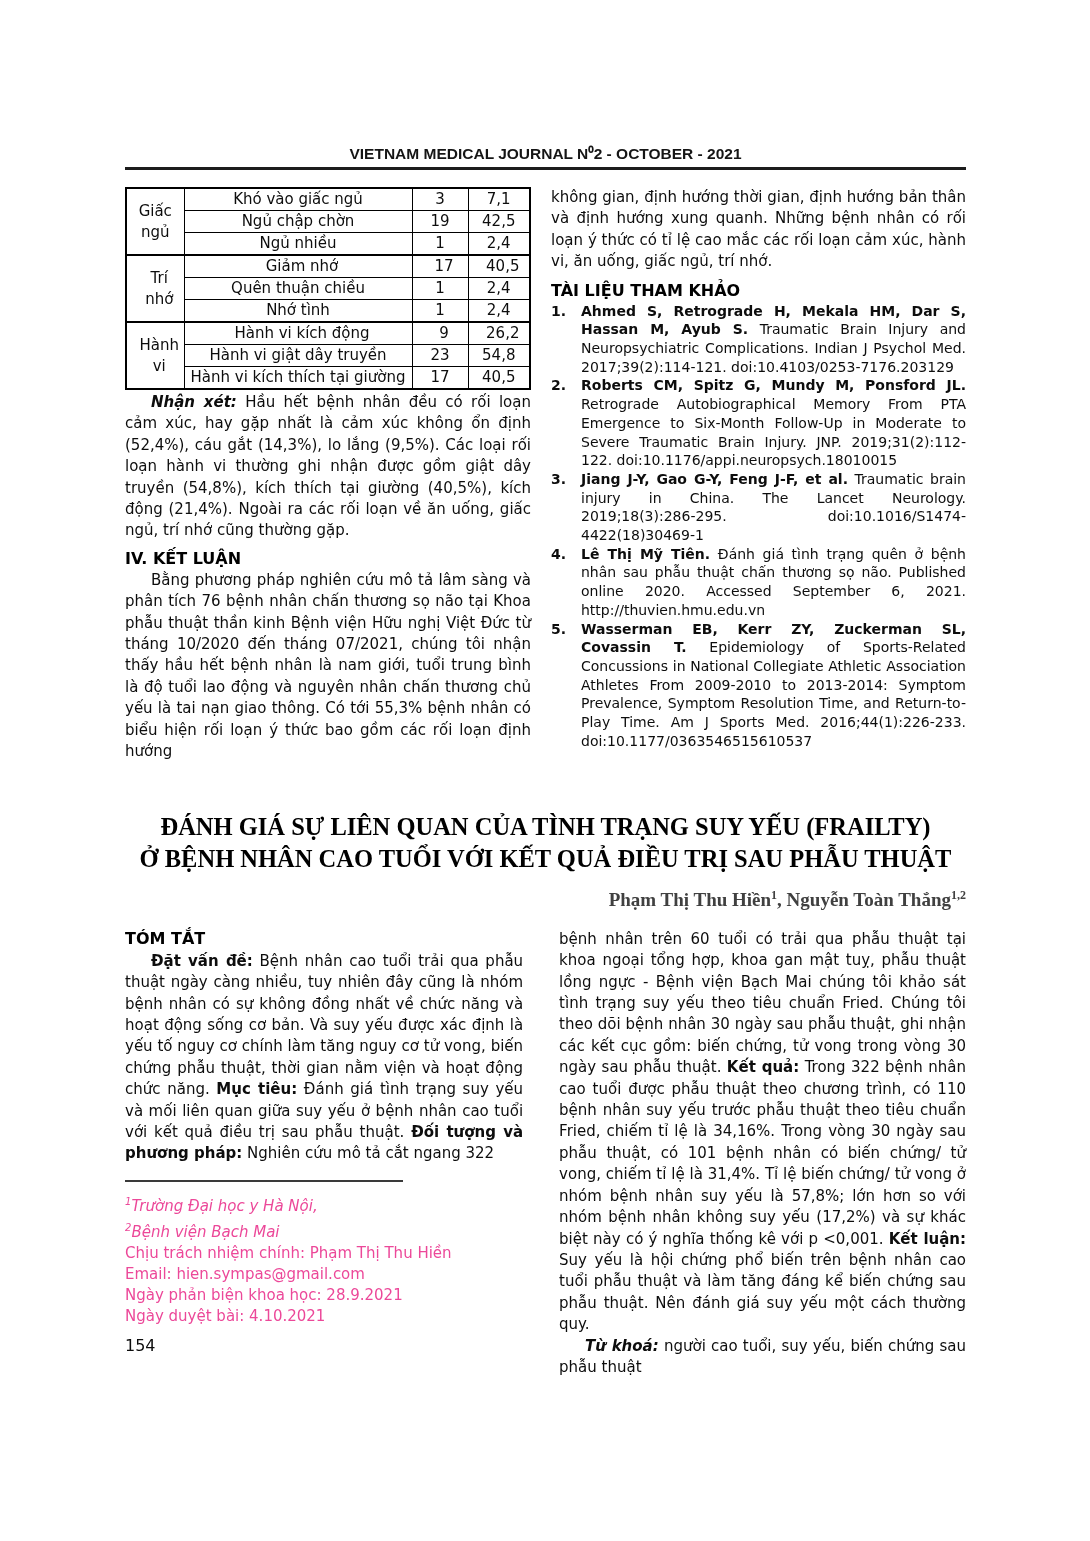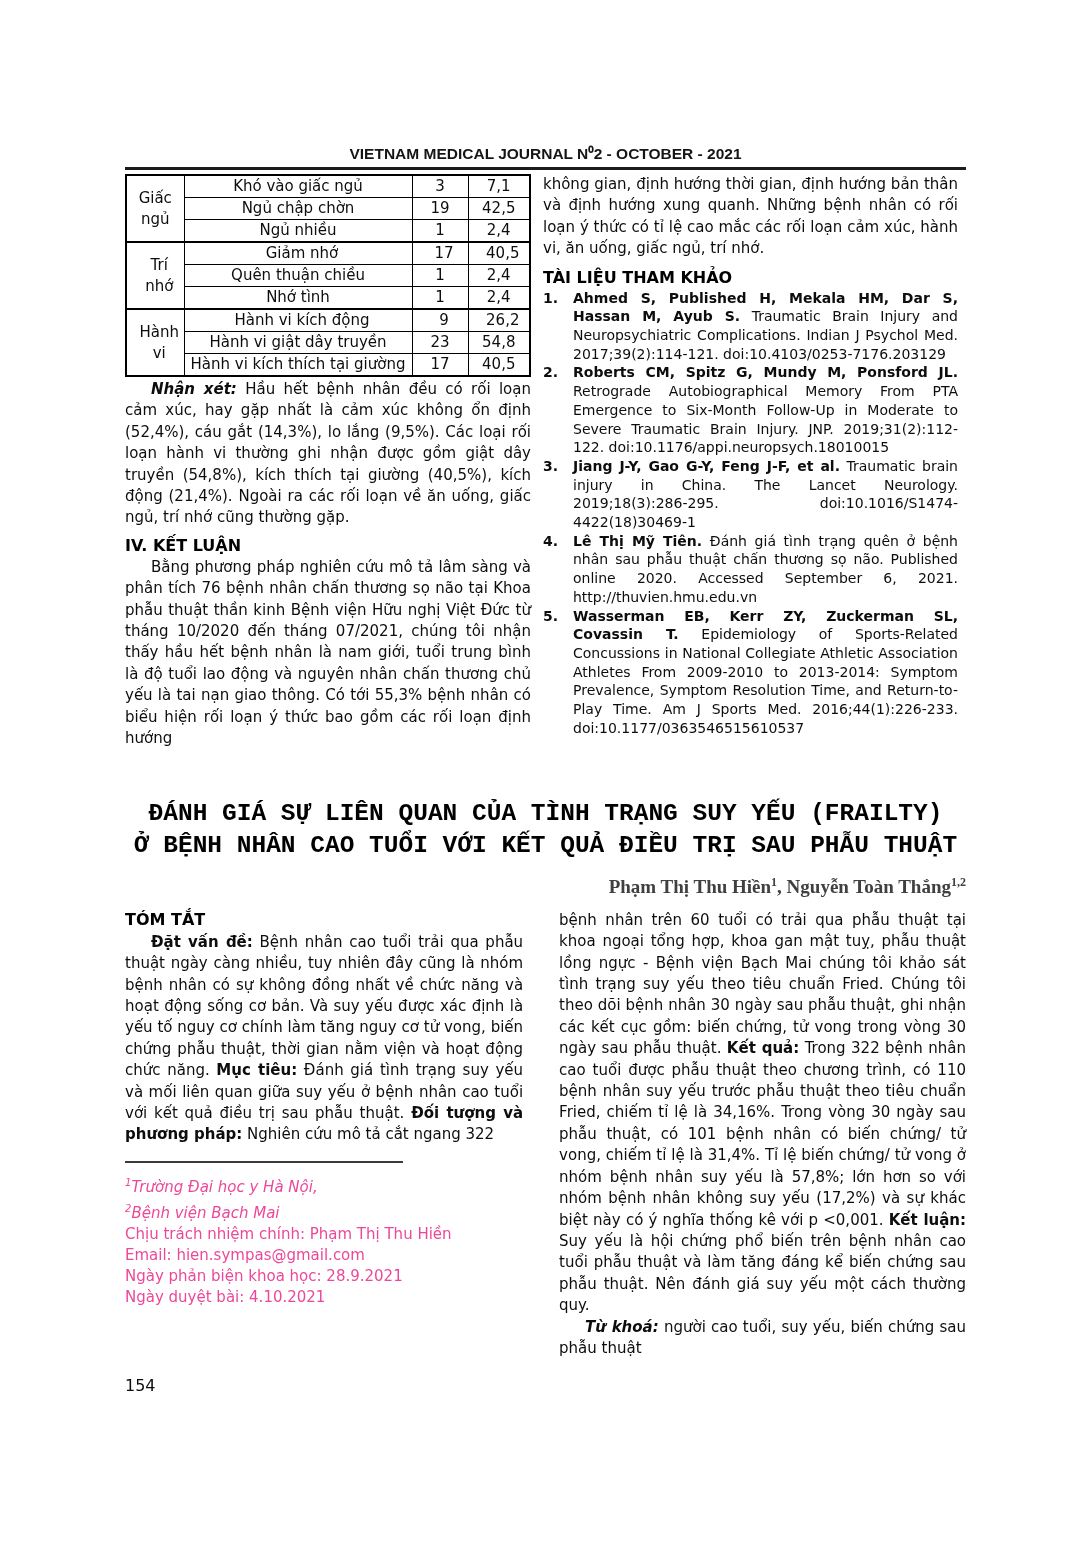--- a/index.html
+++ b/index.html
@@ -10,21 +10,21 @@
   .content { position:absolute; left:125px; top:142px; width:841px; }
 
   
   .journal-header {
     text-align:center; font-weight:bold; font-size:15.5px;
     font-family:"Liberation Sans", sans-serif; color:#151515;
     padding-bottom:3px; border-bottom:3px solid #1c1c1c;
   }
 
   
-  .cols { display:flex; gap:12px; margin-top:4px; }
+  .cols { display:flex; gap:20px; margin-top:17px; }
   .col-l { width:406px; }
   .col-r { width:415px; }
 
   
   .data-table { border-collapse:collapse; width:100%; font-size:15px; border:2px solid #000; table-layout:fixed; }
   .data-table td {
     border:1px solid #000; text-align:center; vertical-align:middle;
     padding:0 2px; line-height:21px; color:#0d0d0d;
   }
   .data-table tr.grp td { border-top:2px solid #000;padding-left:10px; }
@@ -34,40 +34,40 @@
   .sec-head { font-weight:bold; font-size:16px; margin:7px 0 2px; color:#000; }
 
   
   .refs { margin-top:2px; }
   .ref { margin:0; text-align:justify; font-size:14px; line-height:18.7px; padding-left:30px; text-indent:-30px; color:#0d0d0d; }
   .ref .num { display:inline-block; width:30px; text-indent:0; font-weight:bold; }
   .ref .aut { font-weight:bold; }
 
   
   .article-title {
-    margin-top:48px; text-align:center; font-family:Liberation Mono, monospace;
+    margin-top:48px; text-align:center; font-family:Liberation Serif, serif;
     font-weight:bold; font-size:24.5px; line-height:32px; color:#000;
   }
   .article-title span { display:block; }
   .article-authors {
     text-align:right; font-family:"Liberation Serif", serif; font-weight:bold;
     font-size:19px; margin-top:13px; color:#404040;
   }
   .article-authors sup { font-size:12px; }
 
-  .abstract-cols { display:flex; gap:36px; margin-top:12px; }
+  .abstract-cols { display:flex; gap:36px; margin-top:18px; }
   .abs-head { font-weight:bold; font-size:16px; margin:0 0 3px; color:#000; }
 
   
   .footnote { margin-top:15px; font-size:15px; line-height:21px; color:#ec4899; }
   .fn-rule { border-top:2px solid #3a3a3a; width:278px; margin-bottom:9px; }
   .fn-it { font-style:italic; }
   .footnote sup { font-size:10px; font-style:italic; }
 
-  .page-num { position:absolute; left:125px; top:1376px; font-size:16px; color:#0d0d0d; }
+  .page-num { position:absolute; left:125px; top:1336px; font-size:16px; color:#0d0d0d; }
 </style>
 </head>
 <body>
 
 <div class="page">
   <div class="content">
 
     <div class="journal-header">
       <span>VIETNAM MEDICAL JOURNAL N⁰2 - OCTOBER - 2021</span>
     </div>
@@ -141,21 +141,21 @@
         <div class="sec-head">IV. KẾT LUẬN</div>
         <p class="body indent">Bằng phương pháp nghiên cứu mô tả lâm sàng và phân tích 76 bệnh nhân chấn thương sọ não tại Khoa phẫu thuật thần kinh Bệnh viện Hữu nghị Việt Đức từ tháng 10/2020 đến tháng 07/2021, chúng tôi nhận thấy hầu hết bệnh nhân là nam giới, tuổi trung bình là độ tuổi lao động và nguyên nhân chấn thương chủ yếu là tai nạn giao thông. Có tới 55,3% bệnh nhân có biểu hiện rối loạn ý thức bao gồm các rối loạn định hướng</p>
 
       </div>
 
       <div class="col-r">
         <p class="body">không gian, định hướng thời gian, định hướng bản thân và định hướng xung quanh. Những bệnh nhân có rối loạn ý thức có tỉ lệ cao mắc các rối loạn cảm xúc, hành vi, ăn uống, giấc ngủ, trí nhớ.</p>
 
         <div class="sec-head" style="margin-top:8px;">TÀI LIỆU THAM KHẢO</div>
         <div class="refs">
-          <p class="ref"><span class="num">1.</span><span class="aut">Ahmed S, Published H, Mekala HM, Dar S, Hassan M, Ayub S.</span><span> Traumatic Brain Injury and Neuropsychiatric Complications. Indian J Psychol Med. 2017;39(2):114-121. doi:10.4103/0253-7176.203129</span></p>
+          <p class="ref"><span class="num">1.</span><span class="aut">Ahmed S, Retrograde H, Mekala HM, Dar S, Hassan M, Ayub S.</span><span> Traumatic Brain Injury and Neuropsychiatric Complications. Indian J Psychol Med. 2017;39(2):114-121. doi:10.4103/0253-7176.203129</span></p>
           <p class="ref"><span class="num">2.</span><span class="aut">Roberts CM, Spitz G, Mundy M, Ponsford JL.</span><span> Retrograde Autobiographical Memory From PTA Emergence to Six-Month Follow-Up in Moderate to Severe Traumatic Brain Injury. JNP. 2019;31(2):112-122. doi:10.1176/appi.neuropsych.18010015</span></p>
           <p class="ref"><span class="num">3.</span><span class="aut">Jiang J-Y, Gao G-Y, Feng J-F, et al.</span><span> Traumatic brain injury in China. The Lancet Neurology. 2019;18(3):286-295. doi:10.1016/S1474-4422(18)30469-1</span></p>
           <p class="ref"><span class="num">4.</span><span class="aut">Lê Thị Mỹ Tiên.</span><span> Đánh giá tình trạng quên ở bệnh nhân sau phẫu thuật chấn thương sọ não. Published online 2020. Accessed September 6, 2021. http://thuvien.hmu.edu.vn</span></p>
           <p class="ref"><span class="num">5.</span><span class="aut">Wasserman EB, Kerr ZY, Zuckerman SL, Covassin T.</span><span> Epidemiology of Sports-Related Concussions in National Collegiate Athletic Association Athletes From 2009-2010 to 2013-2014: Symptom Prevalence, Symptom Resolution Time, and Return-to-Play Time. Am J Sports Med. 2016;44(1):226-233. doi:10.1177/0363546515610537</span></p>
         </div>
       </div>
     </div>
 
     <div class="article-title">
       <span>ĐÁNH GIÁ SỰ LIÊN QUAN CỦA TÌNH TRẠNG SUY YẾU (FRAILTY)</span>

